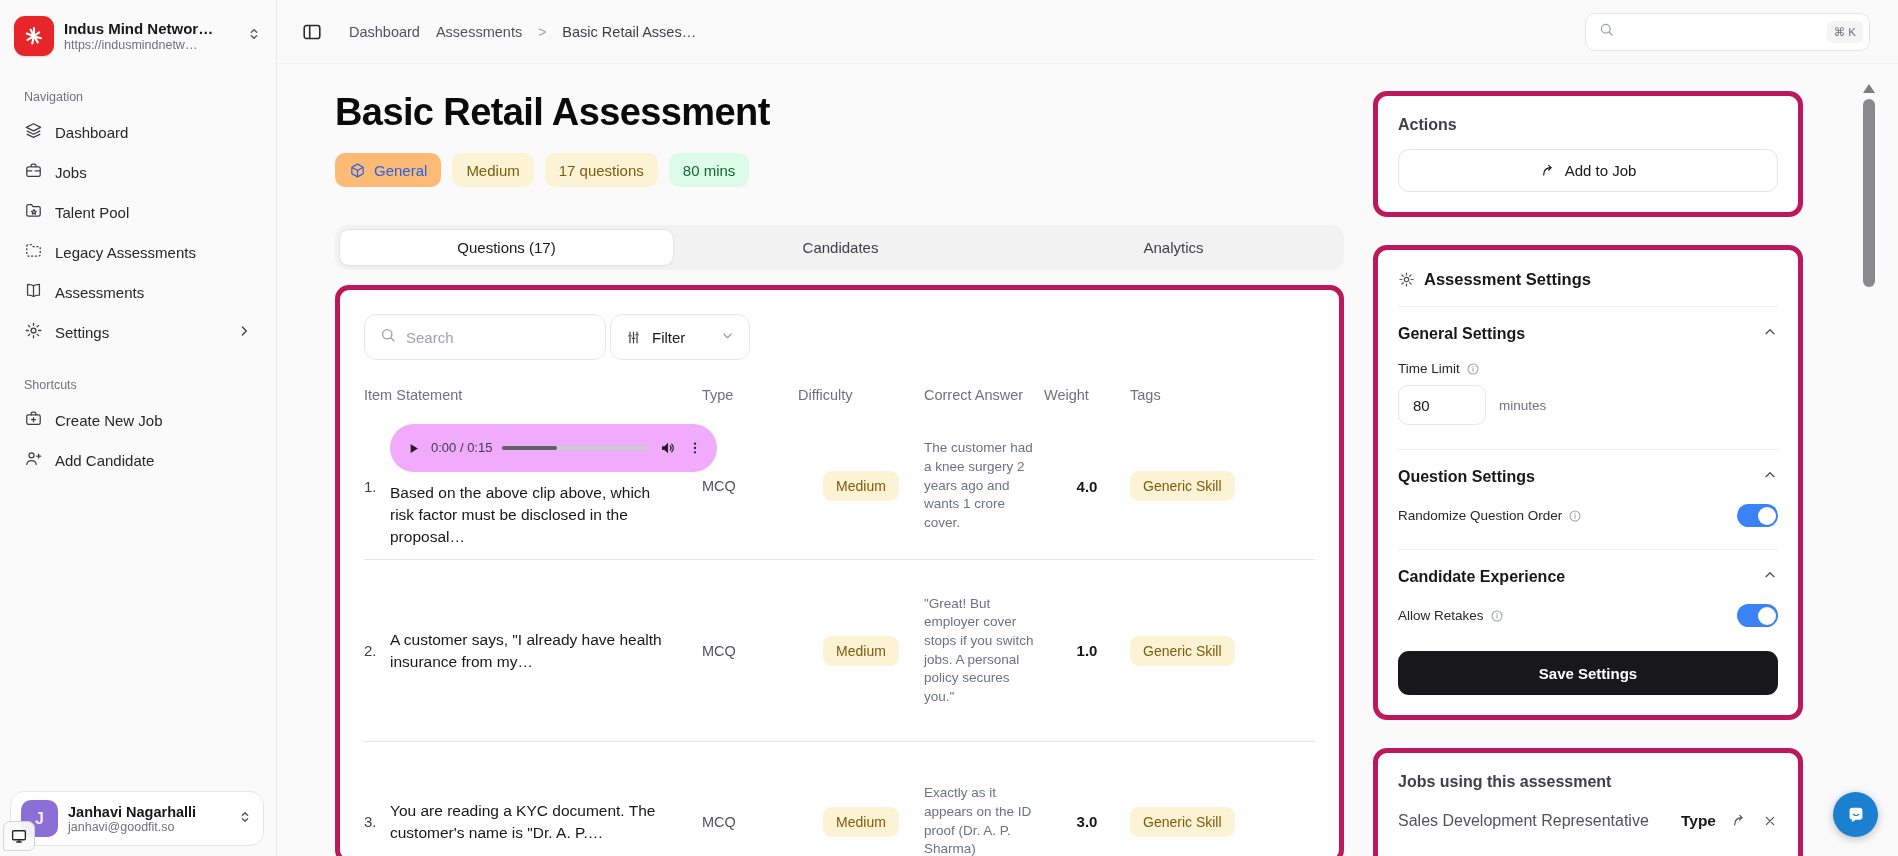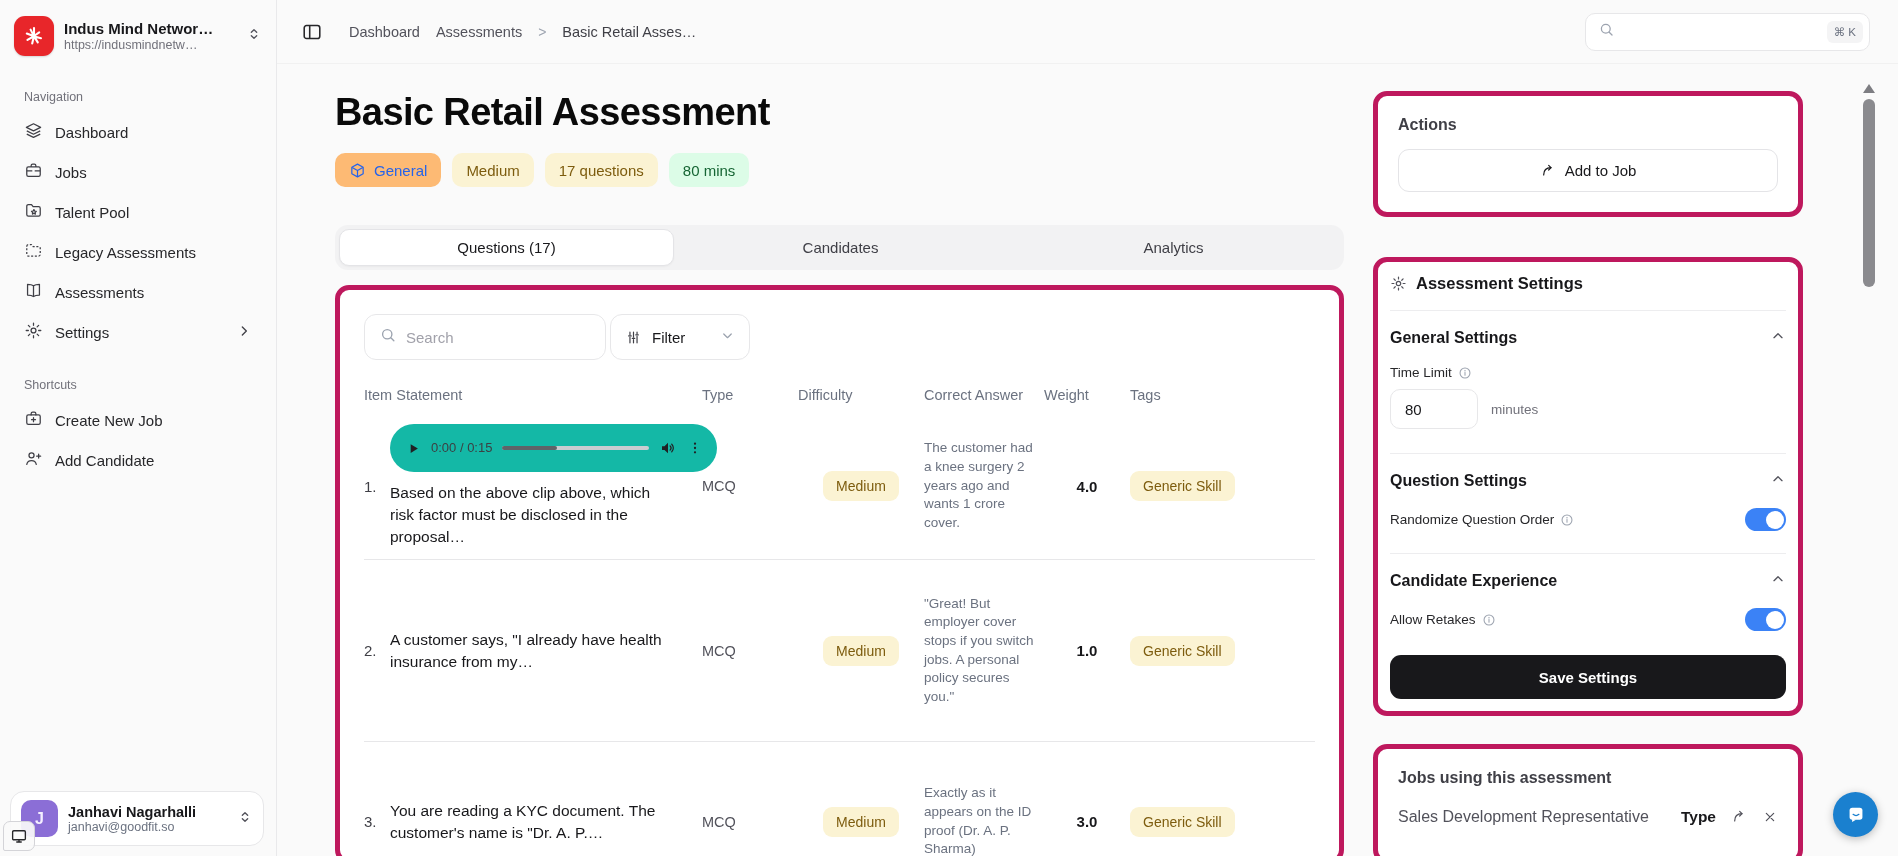--- a/index.html
+++ b/index.html
@@ -70,32 +70,32 @@
   .row-2 { height:182px; }
   .row-3 { height:160px; }
   .cell-num { font-size:15px; color:#3f3f46; }
   .stmt { font-size:15.5px; color:#18181b; line-height:1.42; padding-right:26px; }
   .cell-type { font-size:14.5px; color:#52525b; }
   .cell-diff, .cell-weight { display:flex; justify-content:center; }
   .pill { background:#fbf3d3; color:#7d5c0e; font-size:14px; font-weight:500; padding:7px 13px; border-radius:9px; white-space:nowrap; }
   .cell-answer { font-size:13.5px; color:#6b7280; line-height:1.38; padding-right:10px; }
   .cell-weight { font-size:15px; font-weight:700; color:#18181b; }
 
-  .audio { width:327px; height:48px; background:#14b8a6; border-radius:24px; display:flex; align-items:center; padding:0 14px 0 16px; gap:10px; margin-bottom:10px; }
+  .audio { width:327px; height:48px; background:#f0abfc; border-radius:24px; display:flex; align-items:center; padding:0 14px 0 16px; gap:10px; margin-bottom:10px; }
   .audio-time { font-size:13px; color:#3c4043; white-space:nowrap; }
   .audio-bar { flex:1; height:4px; border-radius:2px; background:#c9cdd1; position:relative; }
   .audio-bar .played { position:absolute; left:0; top:0; bottom:0; width:37%; background:#5f6368; border-radius:2px; }
   .audio svg { color:#202124; flex:none; }
 
   
   .col-right { width:430px; min-width:430px; }
   .actions-card { padding:20px; }
   .card-title { font-size:16px; font-weight:600; color:#3f3f46; }
   .btn-outline { margin-top:15px; width:100%; height:43px; border:1px solid #e4e4e7; border-radius:11px; background:#fff; display:flex; align-items:center; justify-content:center; gap:9px; font-size:15px; font-weight:500; color:#18181b; cursor:pointer; font-family:inherit; }
-  .settings-card { margin-top:40px; padding:12px; }
+  .settings-card { margin-top:28px; padding:20px; }
   .settings-head { display:flex; align-items:center; gap:9px; font-size:16.5px; font-weight:700; color:#18181b; }
   .settings-head svg { color:#52525b; }
   .divider { height:1px; background:#ededef; margin:17px 0; }
   .sec-head { display:flex; align-items:center; justify-content:space-between; font-size:16px; font-weight:700; color:#18181b; margin-top:5px; cursor:pointer; }
   .sec-head svg { color:#52525b; }
   .field-label { display:flex; align-items:center; gap:6px; font-size:13.5px; font-weight:500; color:#27272a; margin-top:17px; }
   .field-label svg { color:#9ca3af; }
   .input-row { display:flex; align-items:center; gap:13px; margin-top:9px; }
   .num-input { width:88px; height:40px; border:1px solid #e7e7e9; border-radius:10px; padding:0 14px; font-size:15px; color:#18181b; outline:none; font-family:inherit; background:#fff; }
   .unit { font-size:13.5px; color:#71717a; }

